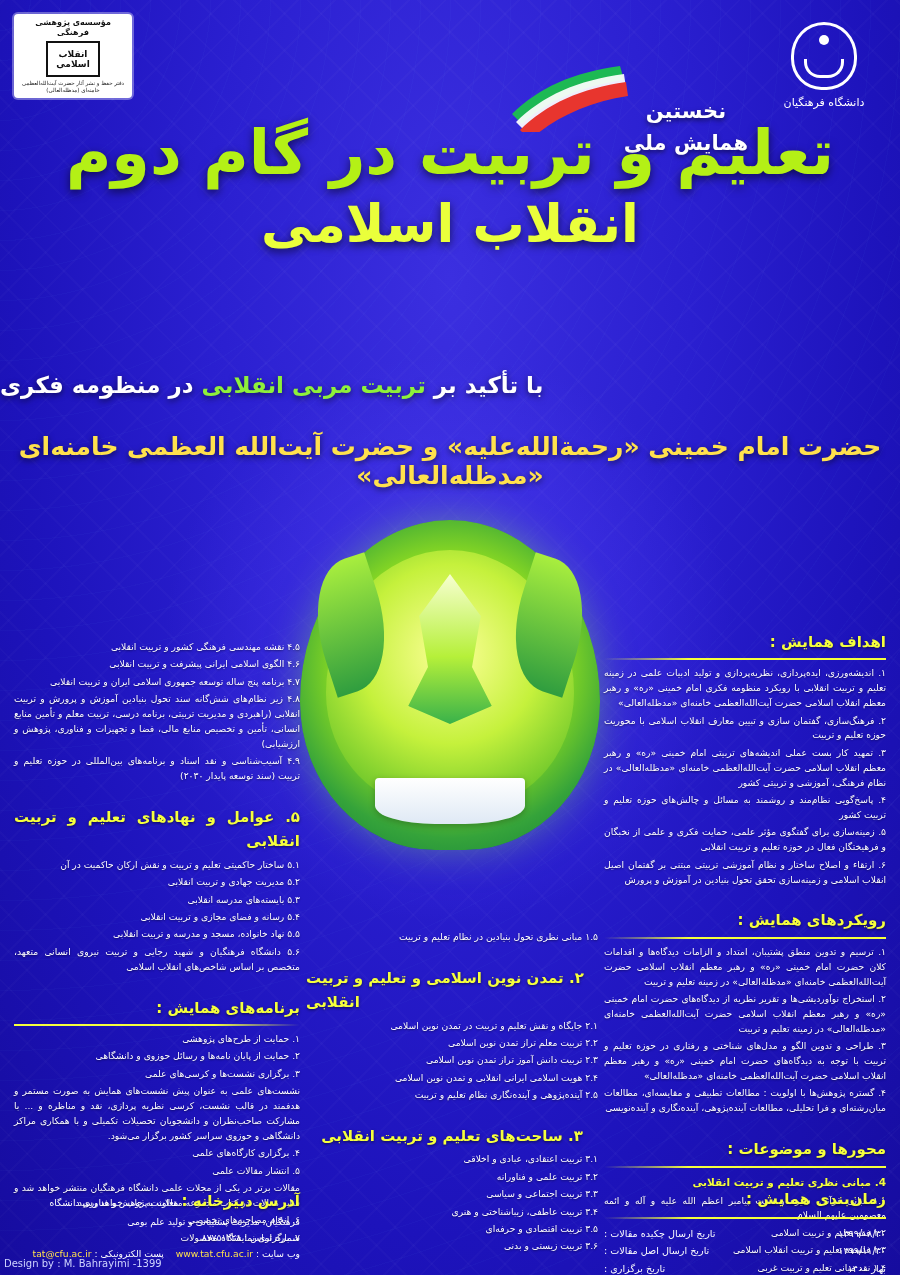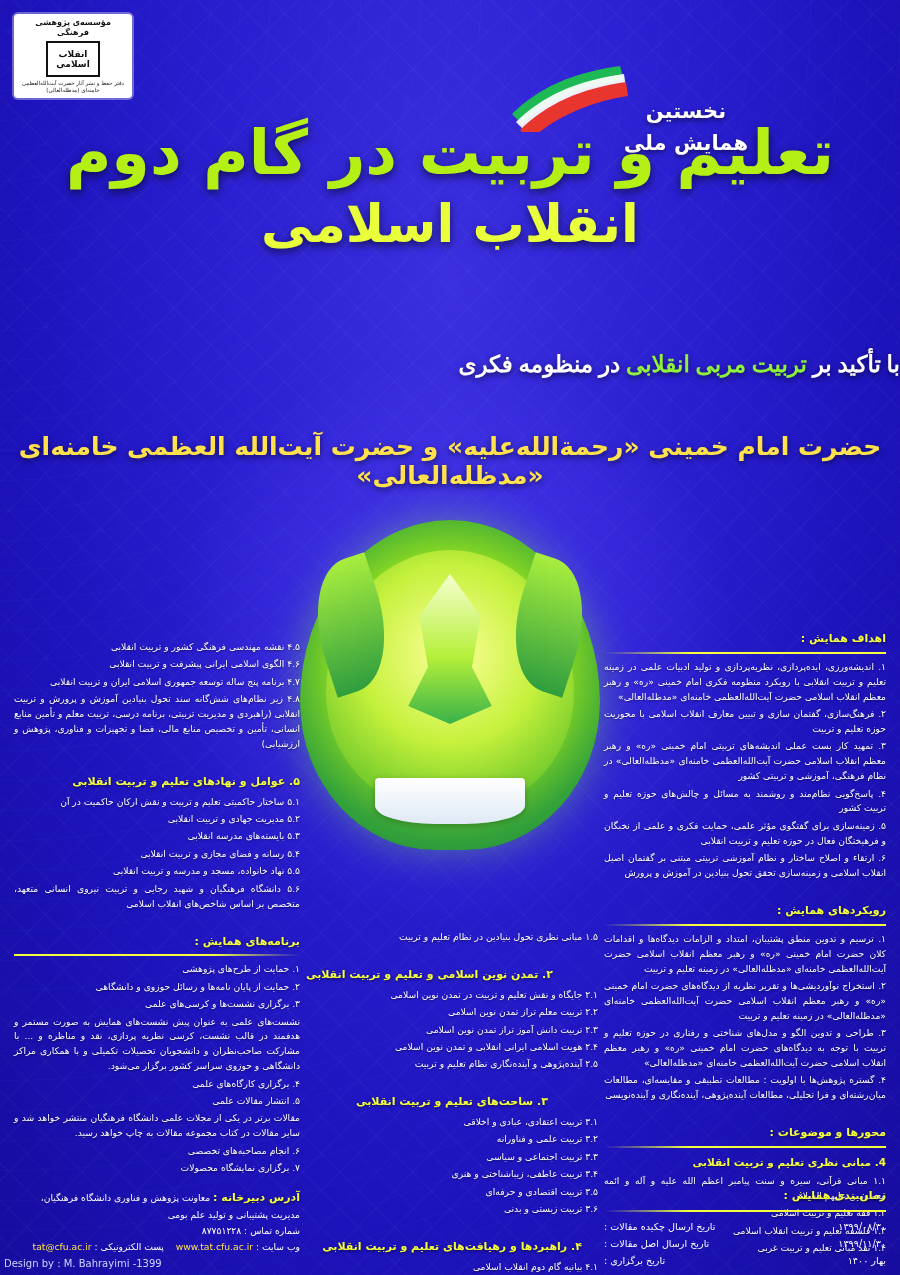--- a/index.html
+++ b/index.html
@@ -76,24 +76,23 @@
     font-size:58px;font-weight:bold;color:#bfff2e;
     text-shadow:0 3px 10px rgba(0,0,0,.6);
     line-height:1.25;
   }
   .title-main .l1{display:block;font-size:52px;color:#eaff3b;}
   .title-main .l2{display:block;font-size:62px;color:#b4f016;margin-top:-6px;}
   .flag{
     position:absolute;left:508px;top:62px;width:120px;height:70px;pointer-events:none;
   }
   .title-sub{
-    position:absolute;left:0;right:0;top:347px;text-align:right;
+    position:absolute;left:0;right:0;top:367px;text-align:left;
     color:#fff;font-size:23px;font-weight:bold;line-height:1.6;
     text-shadow:0 2px 6px rgba(0,0,0,.6);
-    font-family:Liberation Serif, serif;
   }
   .title-sub .green{color:#8ef13a;}
   .title-names{
     position:absolute;left:0;right:0;top:432px;text-align:center;
     color:#ffe14d;font-size:25px;font-weight:bold;
     text-shadow:0 2px 6px rgba(0,0,0,.6);
   }
 
   
   .emblem{
@@ -134,21 +133,21 @@
   .emblem .leaf-r{right:16px;transform:rotate(18deg) scaleX(-1);}
 
   
   .col{
     position:absolute;color:#fff;font-size:9.2px;line-height:1.62;
     text-align:justify;text-shadow:0 1px 2px rgba(0,0,0,.45);
   }
   .col-right{right:14px;top:630px;width:282px;}
   .col-left{left:14px;top:640px;width:286px;}
   .sec-title{
-    color:#f5ff3d;font-weight:bold;font-size:11px;margin:21px 0 4px;
+    color:#f5ff3d;font-weight:bold;font-size:15px;margin:21px 0 4px;
     text-shadow:0 1px 3px rgba(0,0,0,.6);
   }
   .sec-title.first{margin-top:0;}
   .rule{
     height:2px;background:linear-gradient(90deg,rgba(245,255,61,0) 0%,#f5ff3d 30%,#f5ff3d 100%);
     margin:2px 0 6px;
   }
   .rule.ltr{background:linear-gradient(270deg,rgba(245,255,61,0) 0%,#f5ff3d 30%,#f5ff3d 100%);}
   ul.items{margin:0;padding:0;list-style:none;}
   ul.items li{margin:0 0 2.5px;}
@@ -176,20 +175,24 @@
 <div class="poster">
   <div class="pattern"></div>
   <div class="glow"></div>
 
   <div class="logo-left">
     <div class="ll-top">مؤسسه‌ی پژوهشی فرهنگی</div>
     <div class="ll-seal">انقلاب اسلامی</div>
     <div class="ll-bot">دفتر حفظ و نشر آثار حضرت آیت‌الله‌العظمی خامنه‌ای (مدظله‌العالی)</div>
   </div>
 
+  <div class="logo-right">
+    <div class="mark"></div>
+    <div class="uni-name">دانشگاه فرهنگیان</div>
+  </div>
 
   <div class="head-small">
     <div>نخستین</div>
     <div>همایش ملی</div>
   </div>
 
   <svg class="flag" viewBox="0 0 120 70">
     <path d="M4 52 C30 26 66 10 112 4 L116 18 C72 24 38 40 14 62 Z" fill="#1db954"></path>
     <path d="M8 60 C34 34 70 18 116 12 L118 26 C76 32 42 48 18 70 Z" fill="#ffffff" opacity=".92"></path>
     <path d="M12 68 C38 42 74 26 118 20 L120 34 C80 40 46 56 22 78 Z" fill="#e8352e"></path>
@@ -280,20 +283,21 @@
 
     </ul>
   </div>
 
   <div class="col col-left">
     <ul class="items">
       <li>۴.۵ نقشه مهندسی فرهنگی کشور و تربیت انقلابی</li>
       <li>۴.۶ الگوی اسلامی ایرانی پیشرفت و تربیت انقلابی</li>
       <li>۴.۷ برنامه پنج ساله توسعه جمهوری اسلامی ایران و تربیت انقلابی</li>
       <li>۴.۸ زیر نظام‌های شش‌گانه سند تحول بنیادین آموزش و پرورش و تربیت انقلابی (راهبردی و مدیریت تربیتی، برنامه درسی، تربیت معلم و تأمین منابع انسانی، تأمین و تخصیص منابع مالی، فضا و تجهیزات و فناوری، پژوهش و ارزشیابی)</li>
+      <li>۴.۹ آسیب‌شناسی و نقد اسناد و برنامه‌های بین‌المللی در حوزه تعلیم و تربیت (سند توسعه پایدار ۲۰۳۰)</li>
     </ul>
 
     <div class="sec-title">۵. عوامل و نهادهای تعلیم و تربیت انقلابی</div>
     <ul class="items">
       <li>۵.۱ ساختار حاکمیتی تعلیم و تربیت و نقش ارکان حاکمیت در آن</li>
       <li>۵.۲ مدیریت جهادی و تربیت انقلابی</li>
       <li>۵.۳ بایسته‌های مدرسه انقلابی</li>
       <li>۵.۴ رسانه و فضای مجازی و تربیت انقلابی</li>
       <li>۵.۵ نهاد خانواده، مسجد و مدرسه و تربیت انقلابی</li>
       <li>۵.۶ دانشگاه فرهنگیان و شهید رجایی و تربیت نیروی انسانی متعهد، متخصص بر اساس شاخص‌های انقلاب اسلامی</li>

